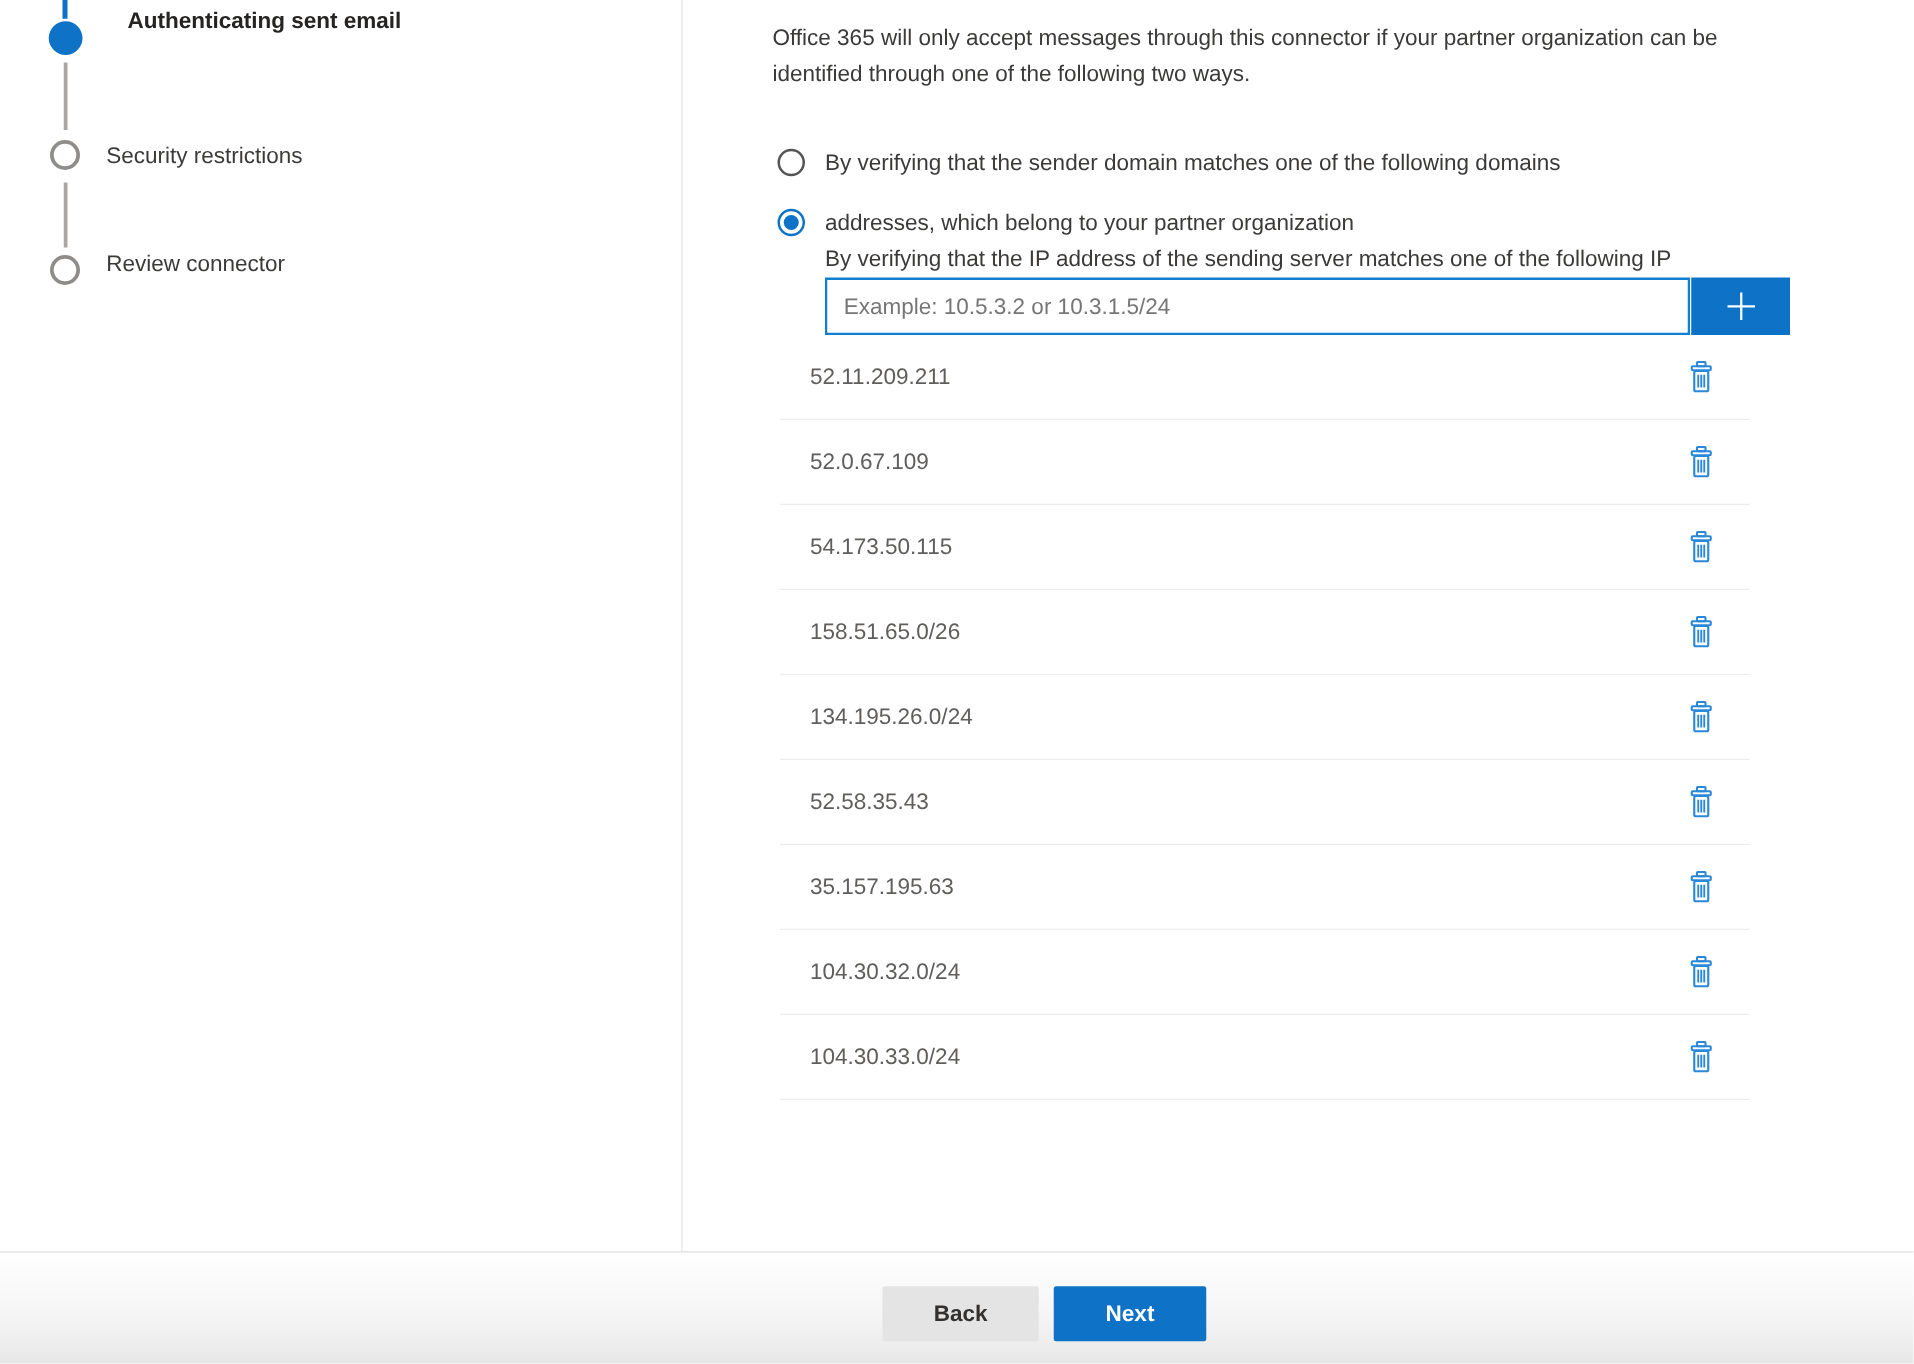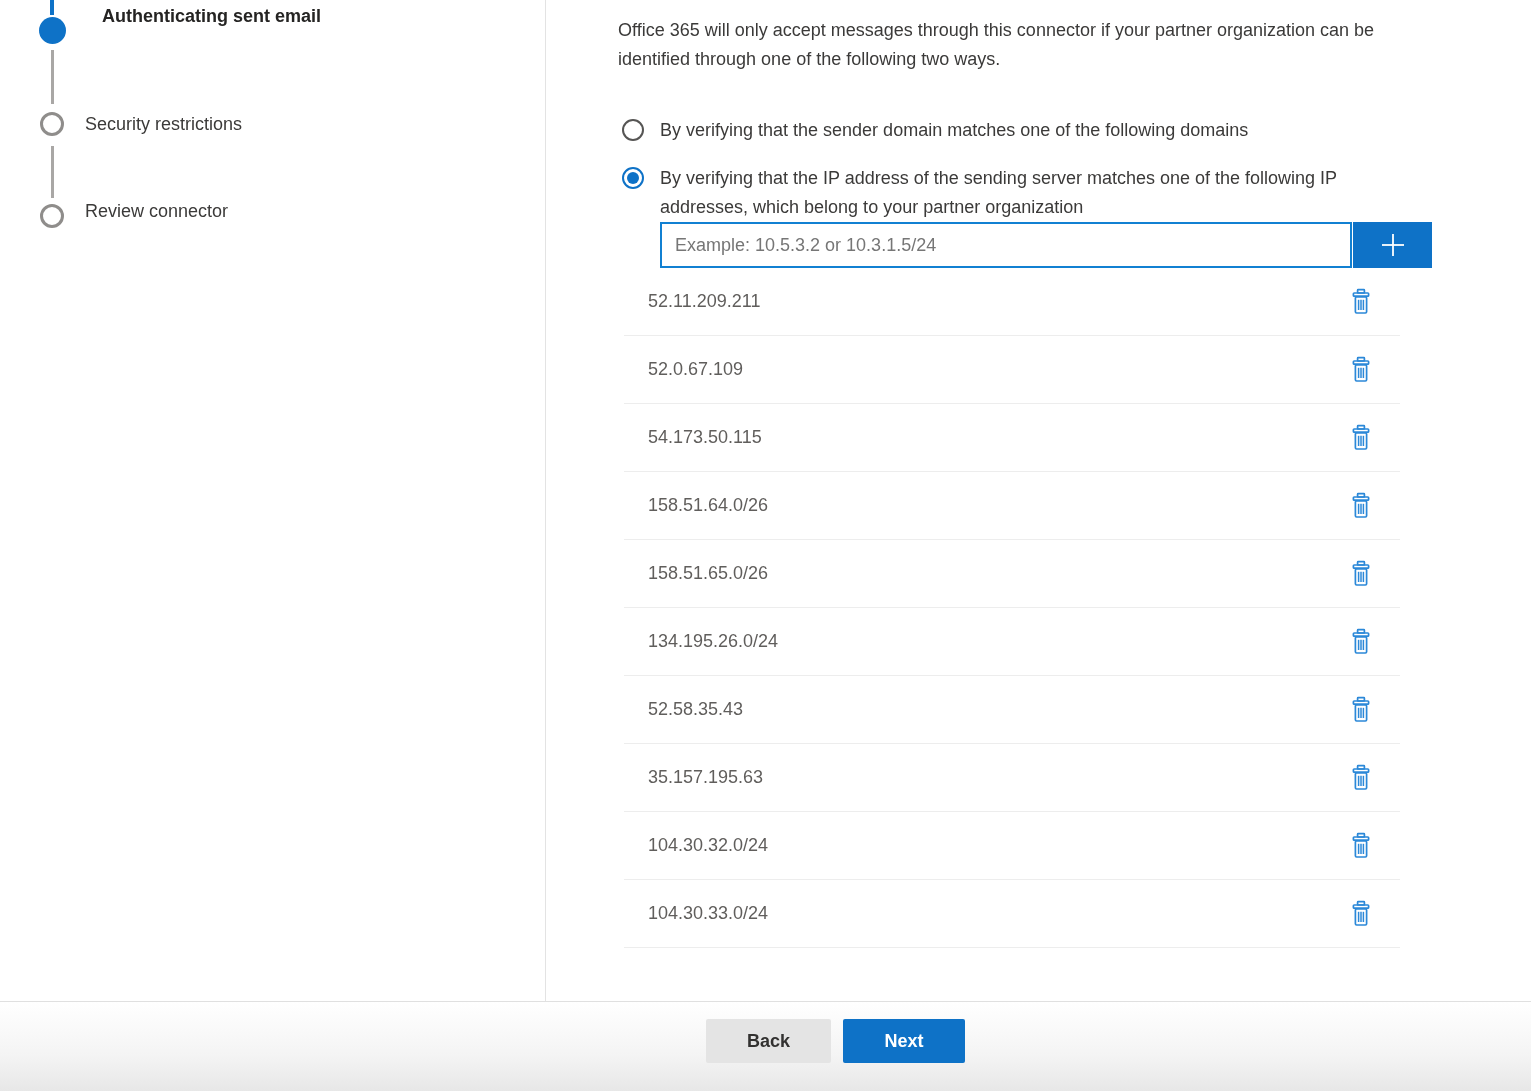--- a/index.html
+++ b/index.html
@@ -55,21 +55,21 @@
   .ip-row { height:68px; display:flex; align-items:center; justify-content:space-between;
     padding:0 22px 0 24px; border-bottom:1px solid #ededed; }
   .ip-text { font-size:18px; color:#605e5c; }
   .del-btn { background:transparent; border:none; cursor:pointer; width:34px; height:34px;
     display:flex; align-items:center; justify-content:center; }
 
   
   .footer { position:absolute; left:0; top:1001px; width:1531px; height:90px;
     background:linear-gradient(180deg,#ffffff 0%, #f4f4f4 60%, #e7e7e7 100%);
     border-top:1px solid #e0e0e0; }
-  .btn { position:absolute; top:17px; height:44px; border:none; border-radius:2px;
+  .btn { position:absolute; top:27px; height:44px; border:none; border-radius:2px;
     font-family:"Liberation Sans",sans-serif; font-size:18px; font-weight:700; cursor:pointer; }
   .btn-back { left:706px; width:125px; background:#e4e4e4; color:#323130; }
   .btn-next { left:843px; width:122px; background:var(--accent,#0e72c7); color:#ffffff; }
 </style>
 </head>
 <body>
 
 <div id="screen">
 
   <div>
@@ -94,22 +94,22 @@
   <div class="intro">
     <span>Office 365 will only accept messages through this connector if your partner organization can be</span>
     <span>identified through one of the following two ways.</span>
   </div>
 
   <div class="radio-circle radio-unselected rc-1"></div>
   <div class="radio-label rl-1">By verifying that the sender domain matches one of the following domains</div>
 
   <div class="radio-circle radio-selected rc-2"></div>
   <div class="radio-label rl-2">
+    <span>addresses, which belong to your partner organization</span>
     <span>By verifying that the IP address of the sending server matches one of the following IP</span>
-    <span>addresses, which belong to your partner organization</span>
   </div>
 
   <div class="ip-inputbox">
     <input type="text" placeholder="Example: 10.5.3.2 or 10.3.1.5/24" style="">
   </div>
   <button class="add-btn">
     <svg width="30" height="30" viewBox="0 0 30 30">
       <line x1="15" y1="4" x2="15" y2="26" stroke="#ffffff" stroke-width="1.8"></line>
       <line x1="4" y1="15" x2="26" y2="15" stroke="#ffffff" stroke-width="1.8"></line>
     </svg>
@@ -153,33 +153,20 @@
             <rect x="7.6" y="1.6" width="6.8" height="3.4" rx="0.6"></rect>
             <rect x="3.4" y="5" width="15.2" height="3.2" rx="0.8"></rect>
             <rect x="5.4" y="8.8" width="11.2" height="16.2" rx="1.2"></rect>
             <line x1="8.6" y1="11.8" x2="8.6" y2="22" stroke-width="1.5"></line>
             <line x1="11" y1="11.8" x2="11" y2="22" stroke-width="1.5"></line>
             <line x1="13.4" y1="11.8" x2="13.4" y2="22" stroke-width="1.5"></line>
           </svg>
         </button>
       </div>
 
-      <div class="ip-row">
-        <span class="ip-text">158.51.64.0/26</span>
-        <button class="del-btn">
-          <svg width="22" height="27" viewBox="0 0 22 27" fill="none" stroke="#2b88d8" stroke-width="1.7">
-            <rect x="7.6" y="1.6" width="6.8" height="3.4" rx="0.6"></rect>
-            <rect x="3.4" y="5" width="15.2" height="3.2" rx="0.8"></rect>
-            <rect x="5.4" y="8.8" width="11.2" height="16.2" rx="1.2"></rect>
-            <line x1="8.6" y1="11.8" x2="8.6" y2="22" stroke-width="1.5"></line>
-            <line x1="11" y1="11.8" x2="11" y2="22" stroke-width="1.5"></line>
-            <line x1="13.4" y1="11.8" x2="13.4" y2="22" stroke-width="1.5"></line>
-          </svg>
-        </button>
-      </div>
 
       <div class="ip-row">
         <span class="ip-text">158.51.65.0/26</span>
         <button class="del-btn">
           <svg width="22" height="27" viewBox="0 0 22 27" fill="none" stroke="#2b88d8" stroke-width="1.7">
             <rect x="7.6" y="1.6" width="6.8" height="3.4" rx="0.6"></rect>
             <rect x="3.4" y="5" width="15.2" height="3.2" rx="0.8"></rect>
             <rect x="5.4" y="8.8" width="11.2" height="16.2" rx="1.2"></rect>
             <line x1="8.6" y1="11.8" x2="8.6" y2="22" stroke-width="1.5"></line>
             <line x1="11" y1="11.8" x2="11" y2="22" stroke-width="1.5"></line>

